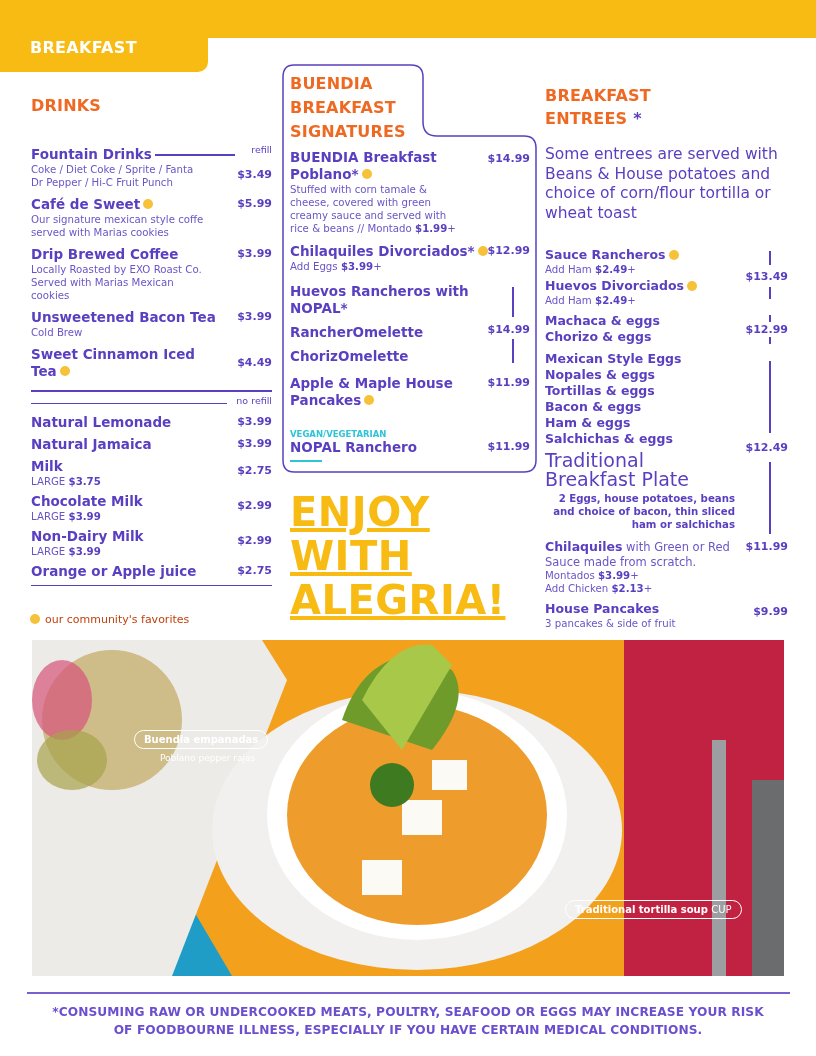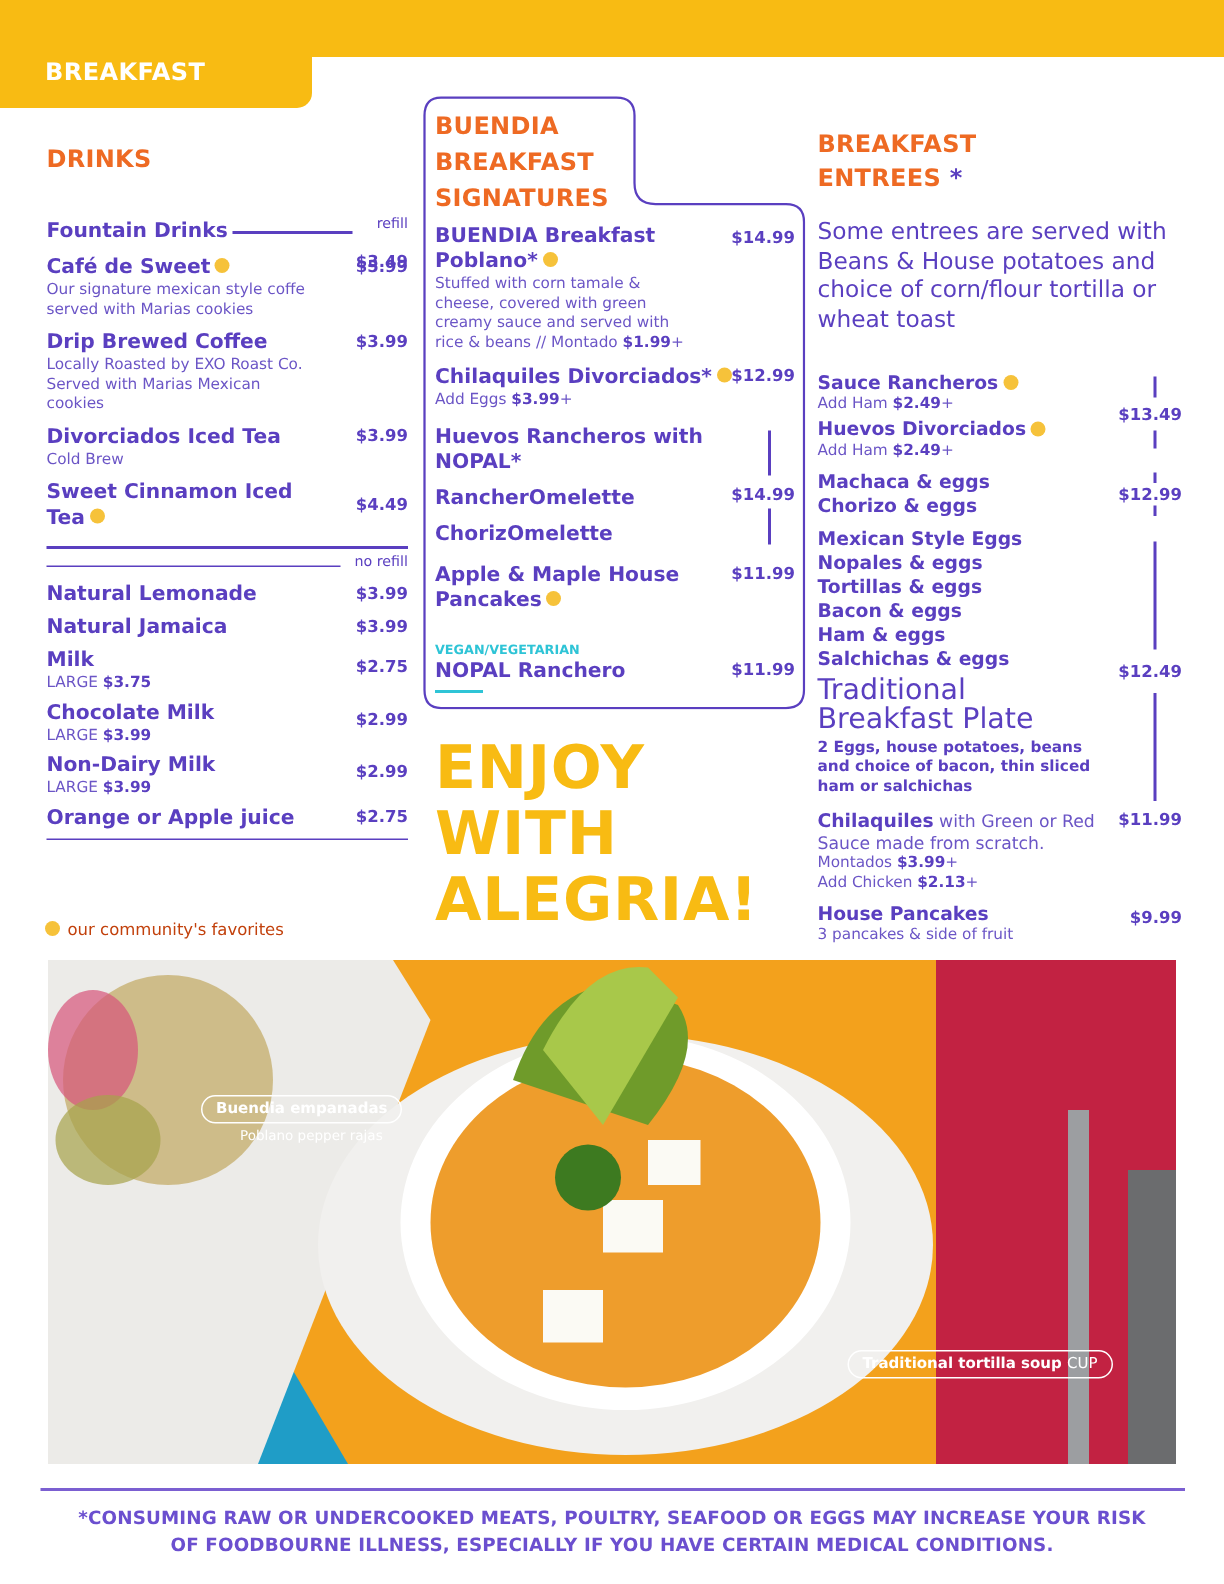--- a/index.html
+++ b/index.html
@@ -26,21 +26,21 @@
   .hline { position: absolute; height: 1.5px; background: #5a3fc0; }
 
   .favorites { position: absolute; left: 30px; top: 613px; font-size: 11px; color: #c2410c; font-weight: normal; }
   .favorites .emoji { margin-left: 0; margin-right: 5px; }
 
   
   .sig-box { position: absolute; left: 282px; top: 64px; width: 255px; height: 409px; }
   .sig-h { position: absolute; left: 290px; top: 72px; font-size: 16px; line-height: 24px; }
   .sig-list { position: absolute; left: 290px; top: 149px; width: 240px; }
 
-  .enjoy { position: absolute; left: 290px; top: 490px; color: #f8bb13; font-weight: bold; font-size: 40px; line-height: 44px; letter-spacing: 0.5px; font-family: "DejaVu Sans", sans-serif; }
+  .enjoy { position: absolute; left: 290px; top: 490px; color: #f8bb13; font-weight: bold; font-size: 40px; line-height: 44px; letter-spacing: 0.5px; font-family: "DejaVu Sans", sans-serif; text-decoration: underline; }
 
   
   .ent-h { position: absolute; left: 545px; top: 84px; font-size: 16px; line-height: 23px; }
   .ent-h .star { color: #5a3fc0; }
   .ent-intro { position: absolute; left: 545px; top: 145px; width: 240px; font-size: 15.5px; line-height: 19.5px; color: #5a3fc0; }
   .ent-list { position: absolute; left: 545px; top: 247px; width: 243px; }
   .ent-list .name { font-size: 12.5px; line-height: 16px; }
   .vline { position: absolute; width: 1.5px; background: #5a3fc0; }
   .gprice { position: absolute; font-weight: bold; font-size: 11px; color: #5a3fc0; }
   .trad { font-size: 19px; color: #5a3fc0; line-height: 19px; font-weight: normal; }
@@ -65,40 +65,42 @@
 <div class="drinks">
   <div class="h-orange">DRINKS</div>
 </div>
 
 <div class="dlist">
   <div class="refill-note" style="top:-2px;">refill</div>
   <div class="hline" style="left:124px; width:80px; top:8px;"></div>
 
   <div class="item">
     <div class="name">Fountain Drinks</div>
+    <div class="desc" style="white-space:pre-line; width:185px;">Coke / Diet Coke / Sprite / Fanta
+Dr Pepper / Hi-C Fruit Punch</div>
     <div class="price" style="top:22px;">$3.49</div>
   </div>
 
   <div class="item">
     <div class="name"><span>Café de Sweet</span><span class="emoji"></span></div>
     <div class="desc" style="white-space:pre-line;">Our signature mexican style coffe
 served with Marias cookies</div>
     <div class="price">$5.99</div>
   </div>
 
   <div class="item">
     <div class="name">Drip Brewed Coffee</div>
     <div class="desc" style="white-space:pre-line;">Locally Roasted by EXO Roast Co.
 Served with Marias Mexican
 cookies</div>
     <div class="price">$3.99</div>
   </div>
 
   <div class="item">
-    <div class="name">Divorciados Iced Tea</div>
+    <div class="name">Unsweetened Bacon Tea</div>
     <div class="desc">Cold Brew</div>
     <div class="price">$3.99</div>
   </div>
 
   <div class="item" style="margin-bottom:10px;">
     <div class="name" style="width:175px;"><span>Sweet Cinnamon Iced Tea</span><span class="emoji"></span></div>
     <div class="price" style="top:10px;">$4.49</div>
   </div>
 
   <div style="position:relative; height:1.5px; background:#5a3fc0; width:241px; margin-bottom:10px;"></div>
@@ -227,21 +229,21 @@
     <div class="name">Mexican Style Eggs</div>
     <div class="name">Nopales &amp; eggs</div>
     <div class="name">Tortillas &amp; eggs</div>
     <div class="name">Bacon &amp; eggs</div>
     <div class="name">Ham &amp; eggs</div>
     <div class="name" style="margin-bottom:4px;">Salchichas &amp; eggs</div>
     <div class="trad">
       <div>Traditional</div>
       <div>Breakfast Plate</div>
     </div>
-    <div class="desc" style="width:190px; margin-top:3px; font-weight:bold; color:#5a3fc0;">2 Eggs, house potatoes, beans and choice of bacon, thin sliced ham or salchichas</div>
+    <div class="desc" style="width:190px; margin-top:3px; font-weight:bold; color:#5a3fc0;text-align:right;">2 Eggs, house potatoes, beans and choice of bacon, thin sliced ham or salchichas</div>
     <div class="vline" style="left:224px; top:10px; height:72px;"></div>
     <div class="gprice" style="right:0; top:90px;">$12.49</div>
     <div class="vline" style="left:224px; top:111px; height:72px;"></div>
   </div>
 
   <div class="item" style="margin-bottom:6px;">
     <div class="desc" style="width:190px; font-size:11.5px; line-height:14px;"><span class="name" style="font-size:12.5px;">Chilaquiles</span><span> with Green or Red Sauce made from scratch.</span></div>
     <div class="desc"><span>Montados</span> <b>$3.99</b><span>+</span></div>
     <div class="desc"><span>Add Chicken</span> <b>$2.13</b><span>+</span></div>
     <div class="price">$11.99</div>

